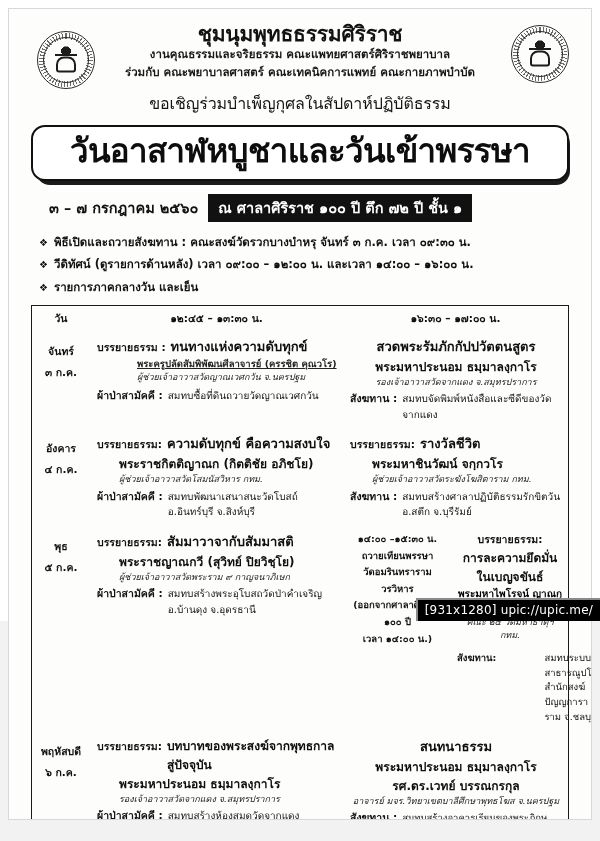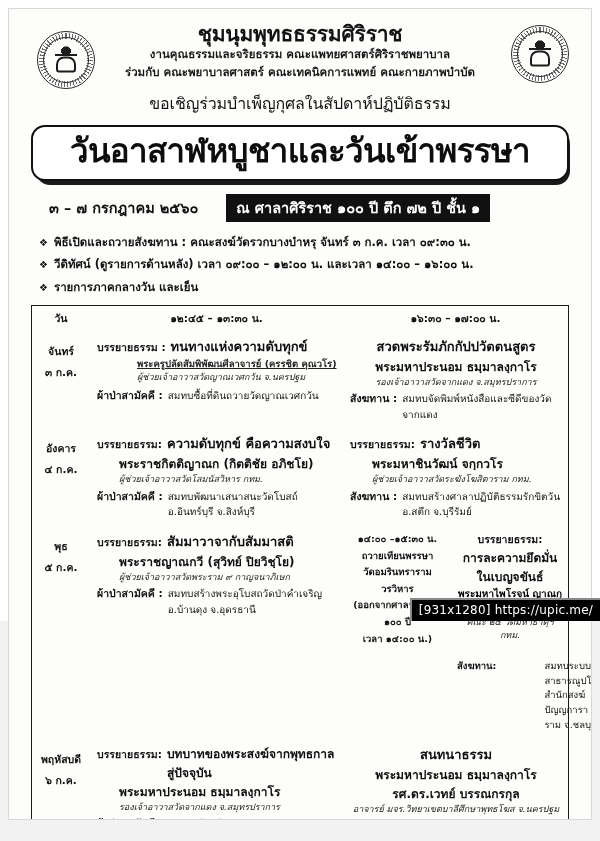--- a/index.html
+++ b/index.html
@@ -125,21 +125,21 @@
     letter-spacing: -0.6px;
     line-height: 1.15;
     white-space: nowrap;
   }
   
   .date-row {
     margin: 13px 24px 0 24px;
     display: flex;
     align-items: center;
     justify-content: flex-start;
-    gap: 28px;
+    gap: 10px;
   }
   .date-range {
     font-size: 14.5px;
     font-weight: bold;
     color: #111;
     padding-left: 16px;
   }
   .venue {
     background: #111;
     color: #fff;
@@ -407,21 +407,21 @@
                   <div class="subtime">ถวายเทียนพรรษา</div>
                   <div class="subtime">วัดอมรินทราราม วรวิหาร</div>
                   <div class="subtime ital">(ออกจากศาลาศิริราช ๑๐๐ ปี</div>
                   <div class="subtime ital">เวลา ๑๔:๐๐ น.)</div>
                 </td>
                 <td class="vsep subcell" style="vertical-align:top;">
                   <div class="lbl ctr">บรรยายธรรม:</div>
                   <div class="topic ctr" style="font-size:12px;">การละความยึดมั่นในเบญจขันธ์</div>
                   <div class="ctr" style="font-size:10px;font-weight:bold;">พระมหาไพโรจน์ ญาณกุสโล</div>
                   <div class="detail ctr">คณะ ๒๕ วัดมหาธาตุฯ กทม.</div>
-                  <div class="row-flex" style="margin-top:15px;gap:48px;">
+                  <div class="row-flex" style="margin-top:7px;gap:48px;">
                     <span class="lbl" style="font-size:9.5px;">สังฆทาน:</span>
                     <span class="plain" style="font-size:9.5px;">สมทบระบบสาธารณูปโภค สำนักสงฆ์ปัญญการาราม จ.ชลบุรี</span>
                   </div>
                 </td>
               </tr>
             </tbody>
                 </table>
           </td>
         </tr>
 
@@ -453,14 +453,14 @@
             </div>
           </td>
         </tr>
 
       </tbody>
         </table>
     </div>
 
   </div>
 
-  <div class="wm">[931x1280] https://upic.me/</div>
+  <div class="wm">[931x1280] upic://upic.me/</div>
 </div>
 
 </body></html>

